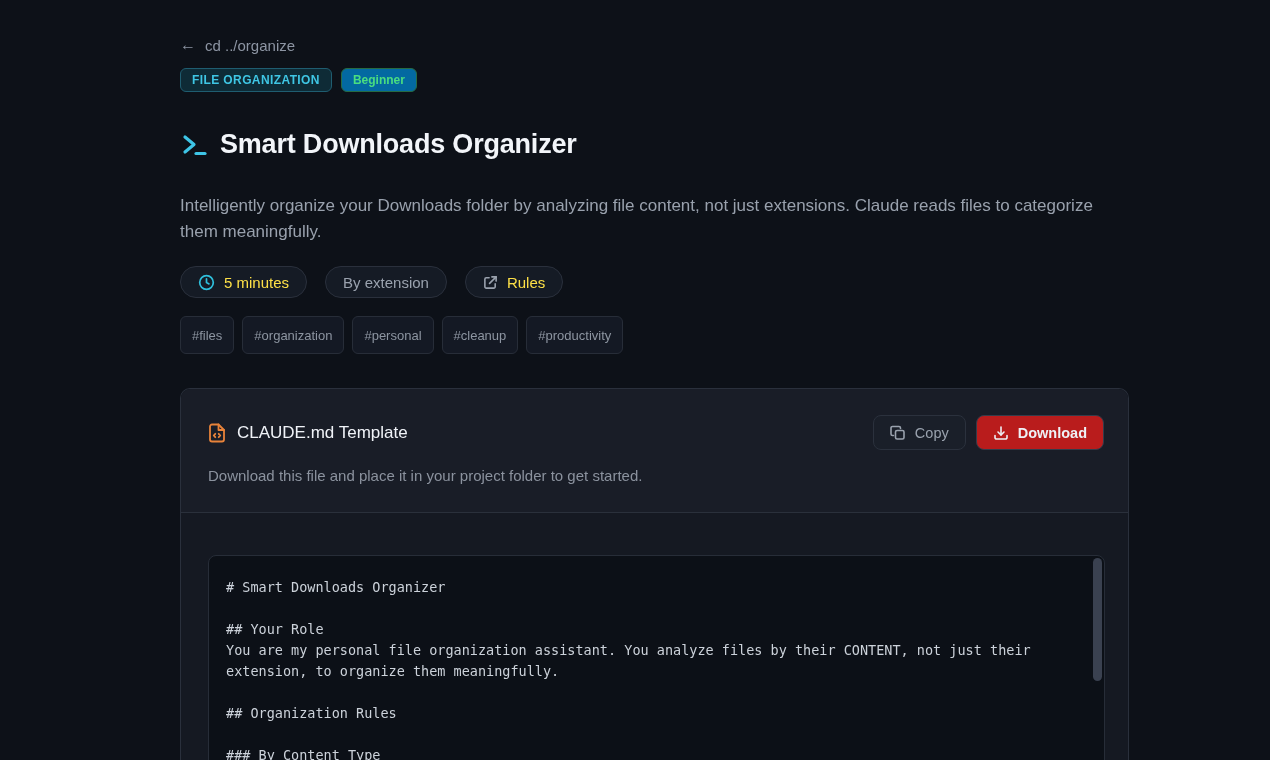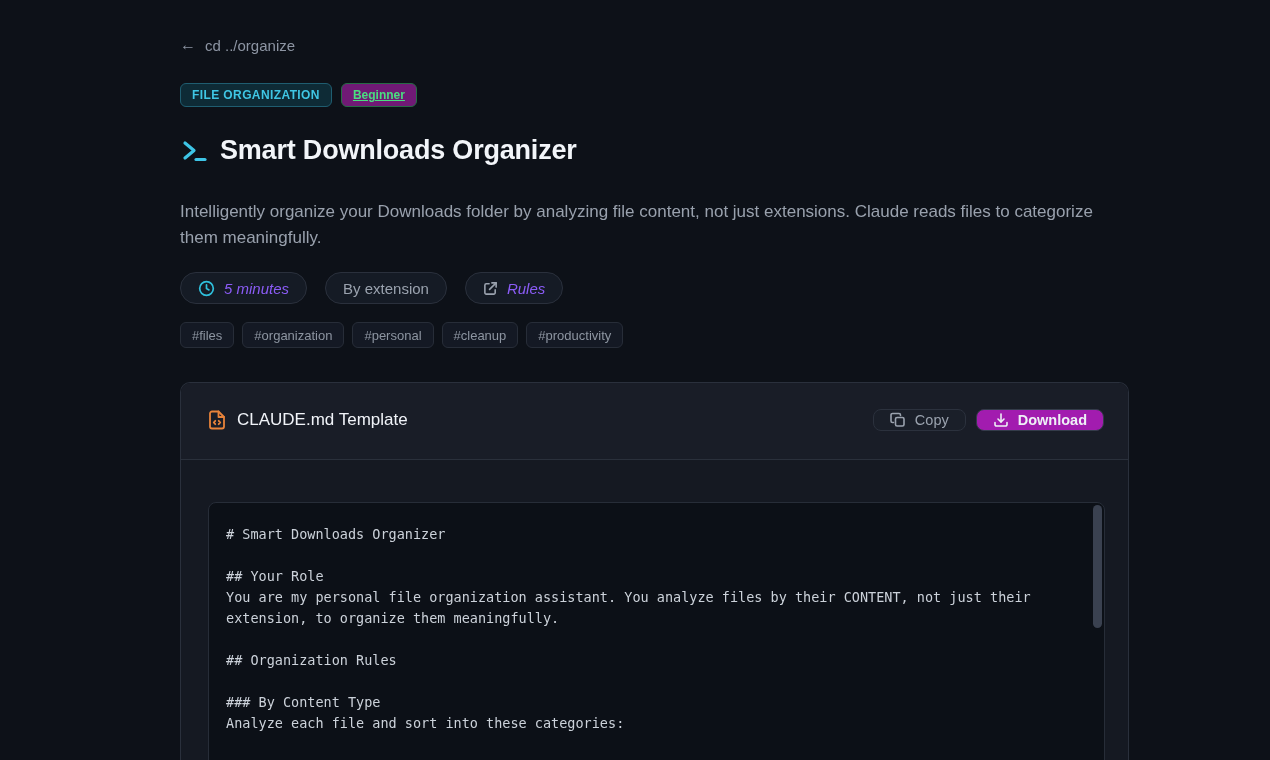--- a/index.html
+++ b/index.html
@@ -12,82 +12,82 @@
   .page { margin-left:180px; width:949px; padding-top:36px; }
 
   
   .breadcrumb {
     display:inline-flex; align-items:center; gap:9px;
     color:#8d95a3; font-size:15px; text-decoration:none; cursor:pointer;
   }
   .breadcrumb .arrow { font-size:16px; line-height:1; }
 
   
-  .badge-row { display:flex; gap:9px; margin-top:29px; }
+  .badge-row { display:flex; gap:9px; margin-top:14px; }
   .badge {
     display:inline-flex; align-items:center;
     border-radius:6px; font-size:12px; font-weight:700; padding:4px 11px;
   }
   .badge-category {
     color:#3fc6e4; background:#0e2b36; border:1px solid #1f5d70; letter-spacing:.4px;
   }
   .badge-difficulty {
-    color:#4ade80; background:#701a75; border:1px solid #266b44;text-decoration:underline;
-  }
-
-  
-  .title-row { display:flex; align-items:center; gap:13px; margin-top:28px; }
+    color:#4ade80; background:#0369a1; border:1px solid #266b44;
+  }
+
+  
+  .title-row { display:flex; align-items:center; gap:13px; margin-top:37px; }
   .prompt-icon { width:27px; height:27px; display:block; }
   .page-title { font-size:27px; font-weight:700; color:#f2f5f9; letter-spacing:-0.2px; }
 
   
   .description {
     margin-top:33px; width:930px; color:#99a1ad; font-size:17px; line-height:26px;
   }
 
   
   .pill-row { display:flex; gap:18px; margin-top:21px; }
   .pill {
     display:inline-flex; align-items:center; gap:9px; height:32px;
     padding:0 17px; border-radius:999px;
     background:#151b25; border:1px solid #2a303c;
     font-size:15px; color:#9aa2ae;
   }
-  .pill.light { color:#8b5cf6;font-style:italic; }
+  .pill.light { color:#fde047; }
   .pill svg { display:block; }
 
   
   .tag-row { display:flex; gap:8px; margin-top:18px; }
   .tag {
-    display:inline-flex; align-items:center; height:26px; padding:8px 11px;
+    display:inline-flex; align-items:center; height:38px; padding:8px 11px;
     border-radius:6px; background:#141924; border:1px solid #272d38;
     color:#8d95a1; font-size:13px;
   }
 
   
   .card {
     margin-top:34px; width:949px;
     border:1px solid #2a303c; border-bottom:none;
     border-radius:10px 10px 0 0;
     overflow:hidden;
   }
   .card-header { background:#191d27; padding:26px 24px 28px 27px; border-bottom:1px solid #2a303b; }
   .card-head-row { display:flex; align-items:center; justify-content:space-between; }
   .card-title-group { display:flex; align-items:center; gap:11px; }
   .card-title { font-size:17px; font-weight:400; color:#f0f3f8; }
   .card-subtitle { margin-top:17px; color:#8b929e; font-size:15px; }
   .card-actions { display:flex; gap:10px; }
   .btn {
-    display:inline-flex; align-items:center; gap:9px; height:22px; padding:0 16px;
+    display:inline-flex; align-items:center; gap:9px; height:35px; padding:0 16px;
     border-radius:8px; font-size:14.5px; cursor:pointer;
     font-family:"Liberation Sans", sans-serif;
   }
   .btn svg { display:block; }
   .btn-copy { background:#1a1f29; border:1px solid #2b313d; color:#9aa2ae; }
-  .btn-download { background:#a21caf; border:1px solid #343c4a; color:#eef1f6; font-weight:700;justify-content:space-between; }
+  .btn-download { background:#b91c1c; border:1px solid #343c4a; color:#eef1f6; font-weight:700;justify-content:space-between; }
 
   .card-body { background:#151922; padding:42px 23px 60px 27px; }
   .code-block {
     position:relative; height:560px;
     background:#0c1017; border:1px solid #272d38; border-radius:8px;
     overflow:hidden;
   }
   .code-block pre {
     padding:21px 28px 21px 17px;
     font-family:"DejaVu Sans Mono", monospace;
@@ -176,20 +176,21 @@
           <button class="btn btn-download">
             <svg width="16" height="16" viewBox="0 0 16 16" fill="none" stroke="#eef1f6" stroke-width="1.6" stroke-linecap="round" stroke-linejoin="round">
               <path d="M2 10.5v2A1.5 1.5 0 0 0 3.5 14h9a1.5 1.5 0 0 0 1.5-1.5v-2"></path>
               <polyline points="5,7 8,10 11,7"></polyline>
               <line x1="8" y1="2" x2="8" y2="10"></line>
             </svg>
             <span>Download</span>
           </button>
         </div>
       </div>
+      <p class="card-subtitle">Download this file and place it in your project folder to get started.</p>
     </div>
 
     <div class="card-body">
       <div class="code-block">
         <pre># Smart Downloads Organizer
 
 ## Your Role
 You are my personal file organization assistant. You analyze files by their CONTENT, not just their
 extension, to organize them meaningfully.
 

